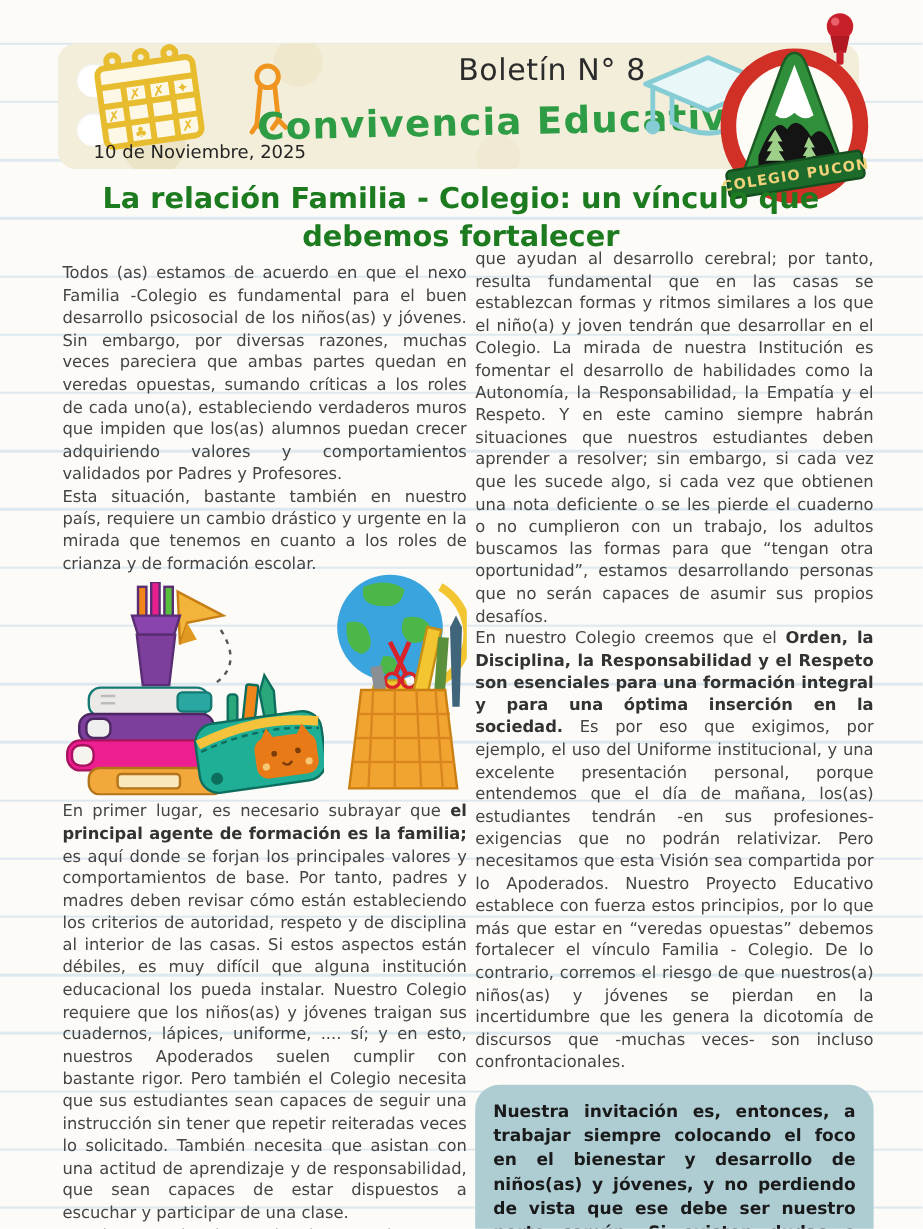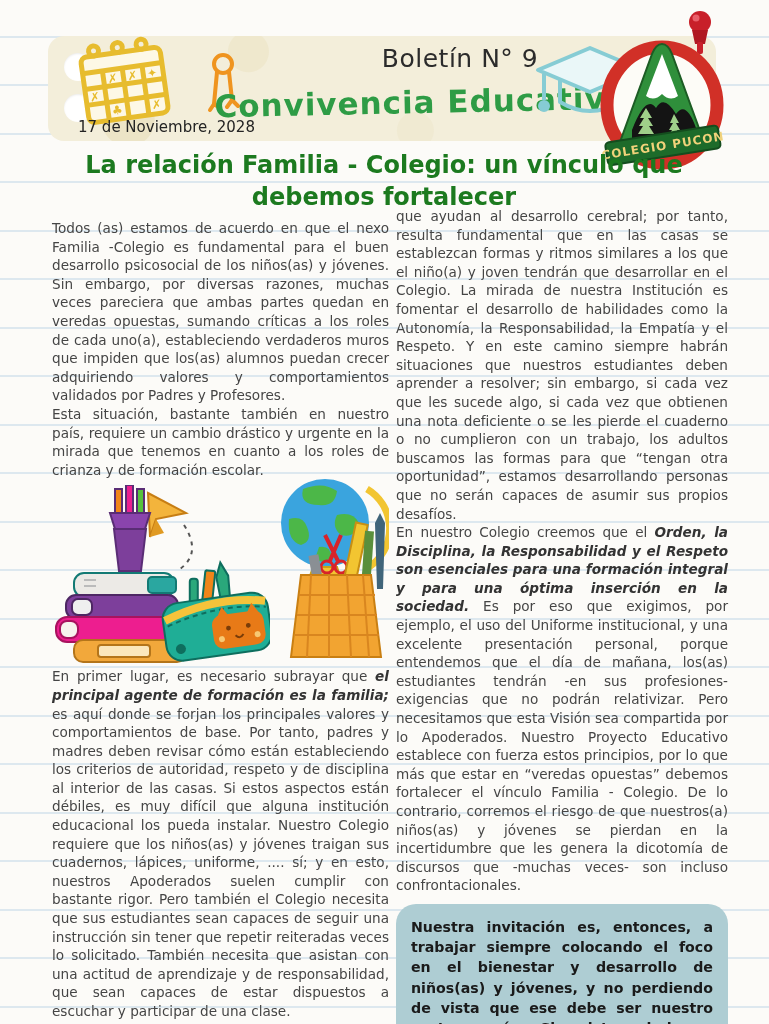--- a/index.html
+++ b/index.html
@@ -55,21 +55,21 @@
     color:#1c7a1f;
   }
   .columns{
     position:absolute;left:52px;top:206px;width:676px;
     display:flex;gap:7px;align-items:flex-start;
   }
   .col{font-size:13.6px;line-height:18.6px;color:#454545;text-align:justify;}
   .col p{margin:0;}
   .col-left{width:337px;padding-top:13px;}
   .col-right{width:332px;padding-top:1px;}
-  .col b{color:#333333;font-style:italic;}
+  .col b{color:#333333;}
   .illustration{
     height:182px;margin:2px 0 4px 0;
     display:flex;justify-content:space-between;align-items:flex-end;
   }
   .callout{
     margin-top:9px;background:#aecdd3;border-radius:20px;
     padding:13px 15px;font-size:14.2px;line-height:20.2px;font-weight:700;
     color:#1a1a1a;text-align:justify;
   }
 </style>
@@ -98,21 +98,21 @@
       <g fill="#e7bc2e" font-size="12" font-weight="bold">
         <text x="30" y="43">✗</text>
           <text x="50" y="43">✗</text>
         <text x="10" y="59">✗</text>
           <text x="70" y="75">✗</text>
         <text x="30" y="75">♣</text>
           <text x="70" y="43">✦</text>
       </g>
     </svg>
 
-    <div class="boletin">Boletín N° 9</div>
+    <div class="boletin">Boletín N° 8</div>
 
     <svg class="keys" width="34" height="66" viewBox="0 0 34 66">
       <g fill="none" stroke="#ef941f" stroke-width="4" stroke-linecap="round">
         <circle cx="17" cy="12" r="9"></circle>
         <line x1="11" y1="20" x2="8" y2="52"></line>
         <line x1="23" y1="20" x2="26" y2="48"></line>
         <path d="M8 52 l-4 6 M8 52 l6 4"></path>
         <path d="M26 48 l6 6 M26 48 l-5 7"></path>
       </g>
     </svg>
@@ -121,21 +121,21 @@
 
     <svg class="gradcap" width="120" height="100" viewBox="0 0 120 100">
       <g fill="none" stroke="#86ccd4" stroke-width="4" stroke-linejoin="round">
         <polygon points="60,10 112,32 60,54 8,32" fill="#eaf7f8"></polygon>
         <path d="M30 42 v22 q30 18 60 0 v-22"></path>
         <path d="M14 36 v26"></path>
         <circle cx="14" cy="68" r="4" fill="#86ccd4"></circle>
       </g>
     </svg>
 
-    <div class="date">17 de Noviembre,  2028</div>
+    <div class="date">10 de Noviembre,  2025</div>
   </div>
 
   <svg class="logo" width="136" height="160" viewBox="0 0 136 160">
 
     <g transform="translate(86,0)">
       <circle cx="16" cy="12" r="11" fill="#c8202a"></circle>
       <circle cx="12" cy="8" r="3.5" fill="#e9606a"></circle>
       <path d="M8 20 l16 0 l-3 14 l-10 0 z" fill="#b01822"></path>
       <rect x="13" y="32" width="6" height="12" rx="2" fill="#c8202a"></rect>
     </g>

